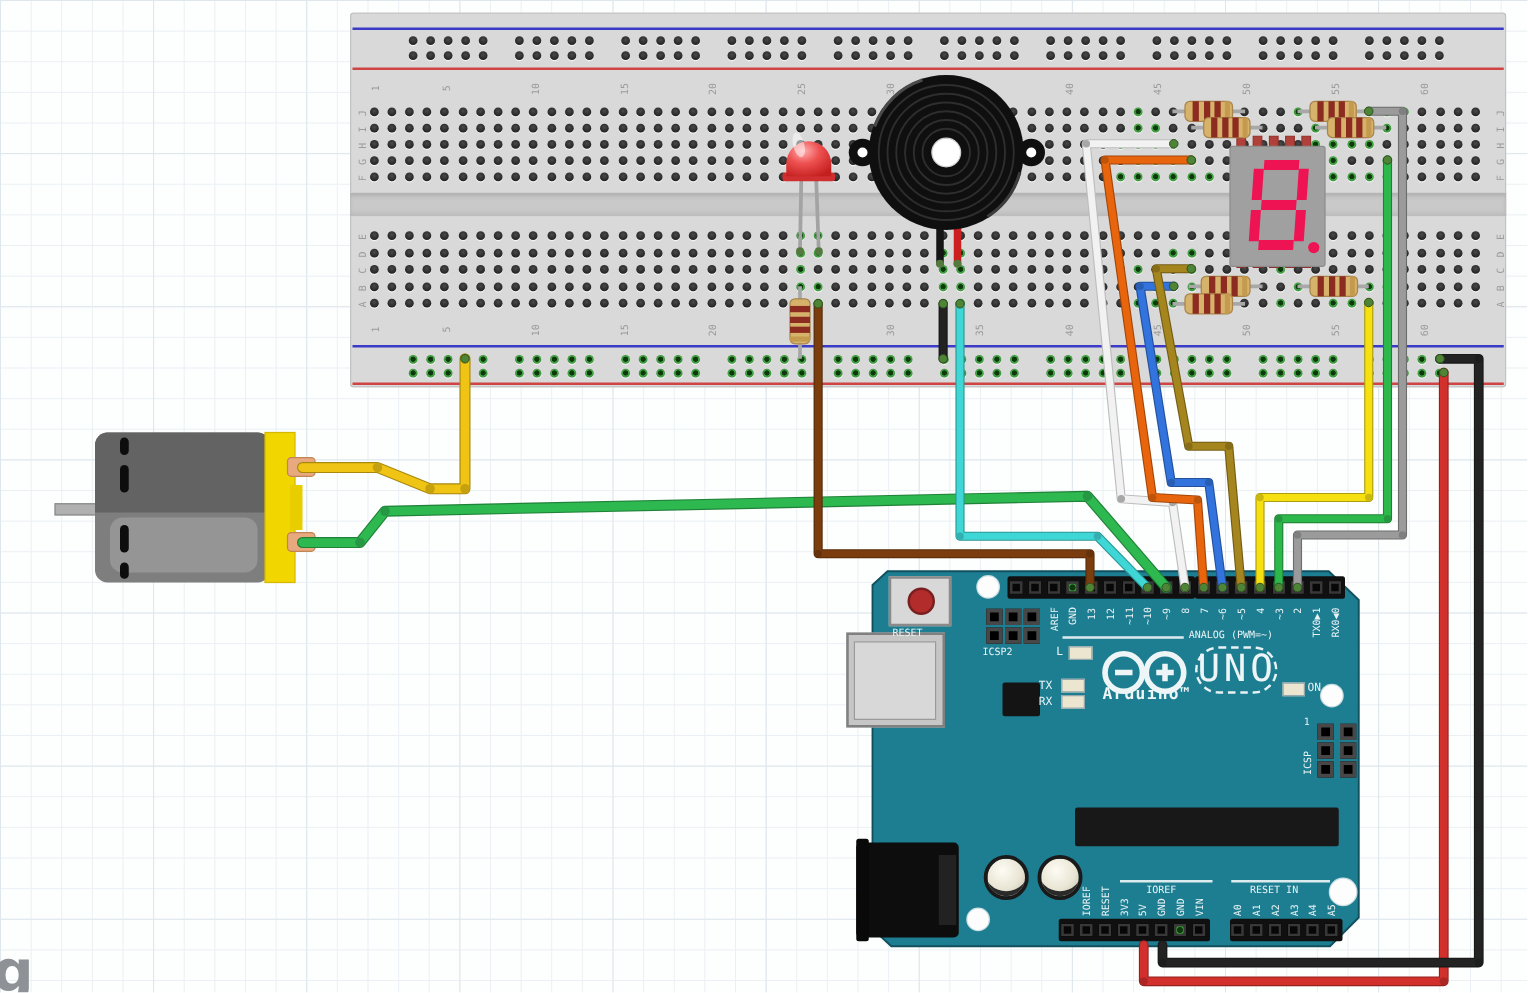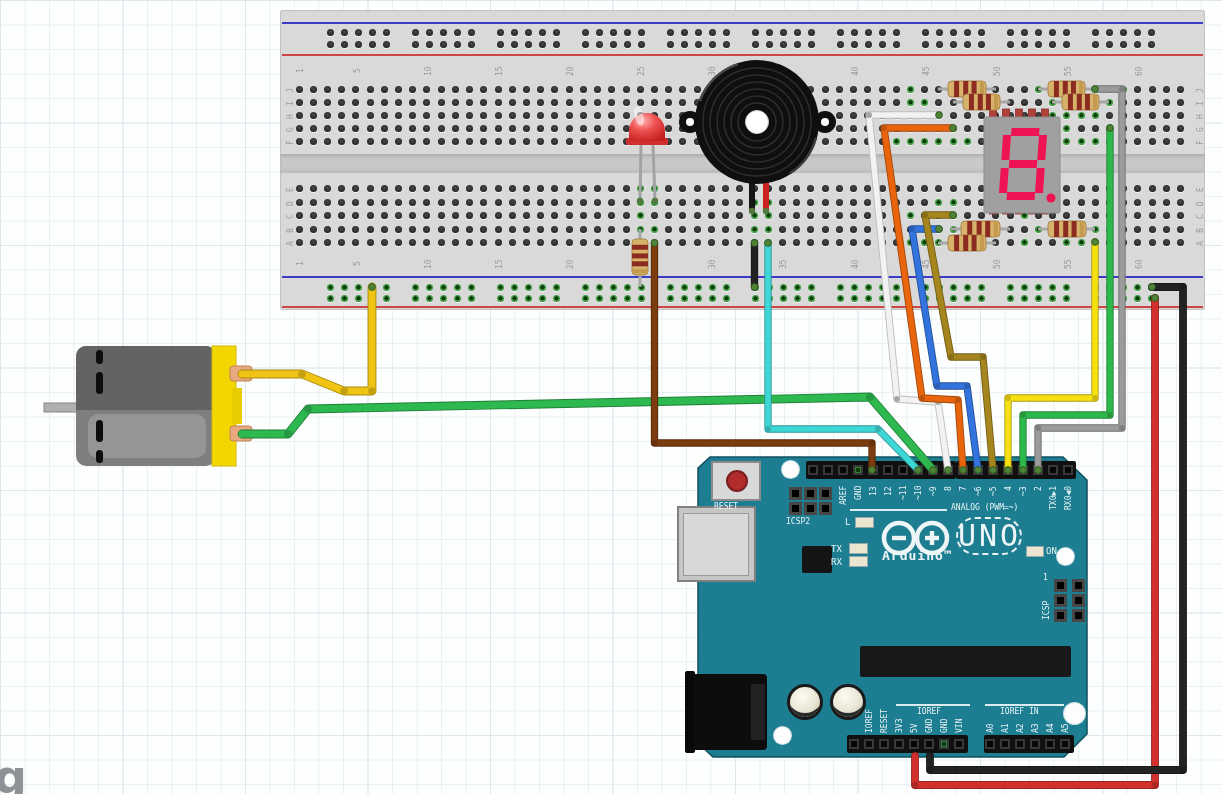--- a/index.html
+++ b/index.html
@@ -1026,21 +1026,21 @@
       <div class="icspf" style="left: 1072px; top: 594px;"></div>
       <div class="icspf" style="left: 1054px; top: 609px;"></div>
       <div class="icspf" style="left: 1072px; top: 609px;"></div>
       <div class="vlab blab" style="left: 1042px; top: 620px;">ICSP</div>
       <div class="wlabel" style="left: 1043px; top: 573px; font-size: 8px;">1</div>
       <div class="wline" style="left: 850px; top: 509px; width: 97px;"></div>
       <div class="wlabel" style="left: 951px; top: 503px; font-size: 8px;">ANALOG (PWM=~)</div>
       <div class="wline" style="left: 896px; top: 704px; width: 74px;"></div>
       <div class="wlabel" style="left: 917px; top: 707px; font-size: 8px;">IOREF</div>
       <div class="wline" style="left: 985px; top: 704px; width: 79px;"></div>
-      <div class="wlabel" style="left: 1000px; top: 707px; font-size: 8px;">IOREF IN</div>
+      <div class="wlabel" style="left: 1000px; top: 707px; font-size: 8px;">RESET IN</div>
       <div class="wlabel" style="left: 845px; top: 518px; font-size: 9px;">L</div>
       <div class="ledrect" style="left: 855px; top: 517px; width: 17px; height: 9px;"></div>
       <div class="wlabel" style="left: 831px; top: 545px; font-size: 9px;">TX</div>
       <div class="ledrect" style="left: 849px; top: 543px; width: 17px; height: 9px;"></div>
       <div class="wlabel" style="left: 831px; top: 558px; font-size: 9px;">RX</div>
       <div class="ledrect" style="left: 849px; top: 556px; width: 17px; height: 9px;"></div>
       <div class="ledrect" style="left: 1026px; top: 546px; width: 16px; height: 9px;"></div>
       <div class="wlabel" style="left: 1046px; top: 547px; font-size: 9px;">ON</div>
       <div class="wlabel" style="left: 882px; top: 551px; font-size: 13px; font-weight: bold; letter-spacing: 1px; color: rgb(238, 245, 246);">Arduino™</div>
       <div class="abs" style="left: 956px; top: 517px; width: 66px; height: 38px; border: 2px dashed rgb(232, 242, 244); border-radius: 19px; box-sizing: border-box; text-align: center;">

